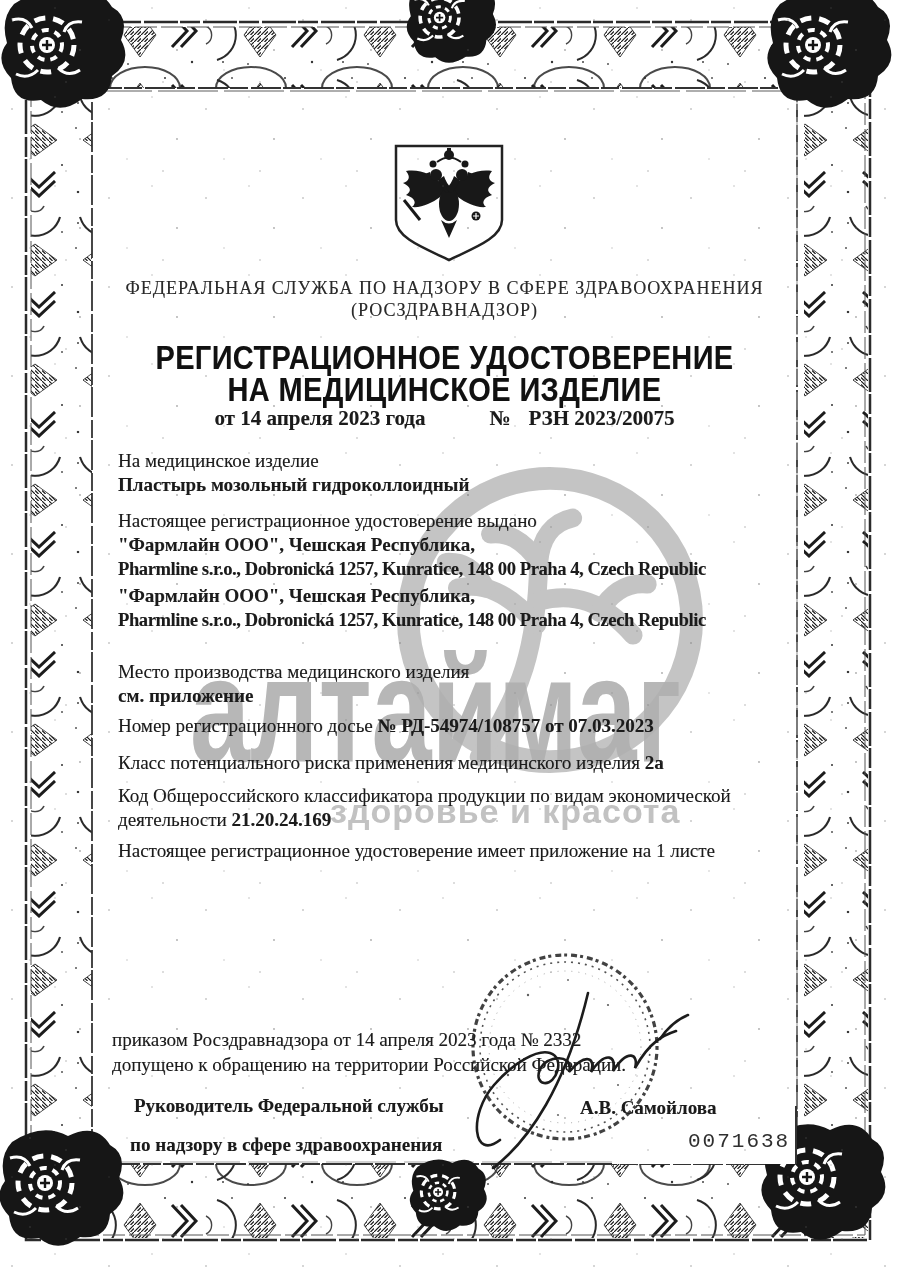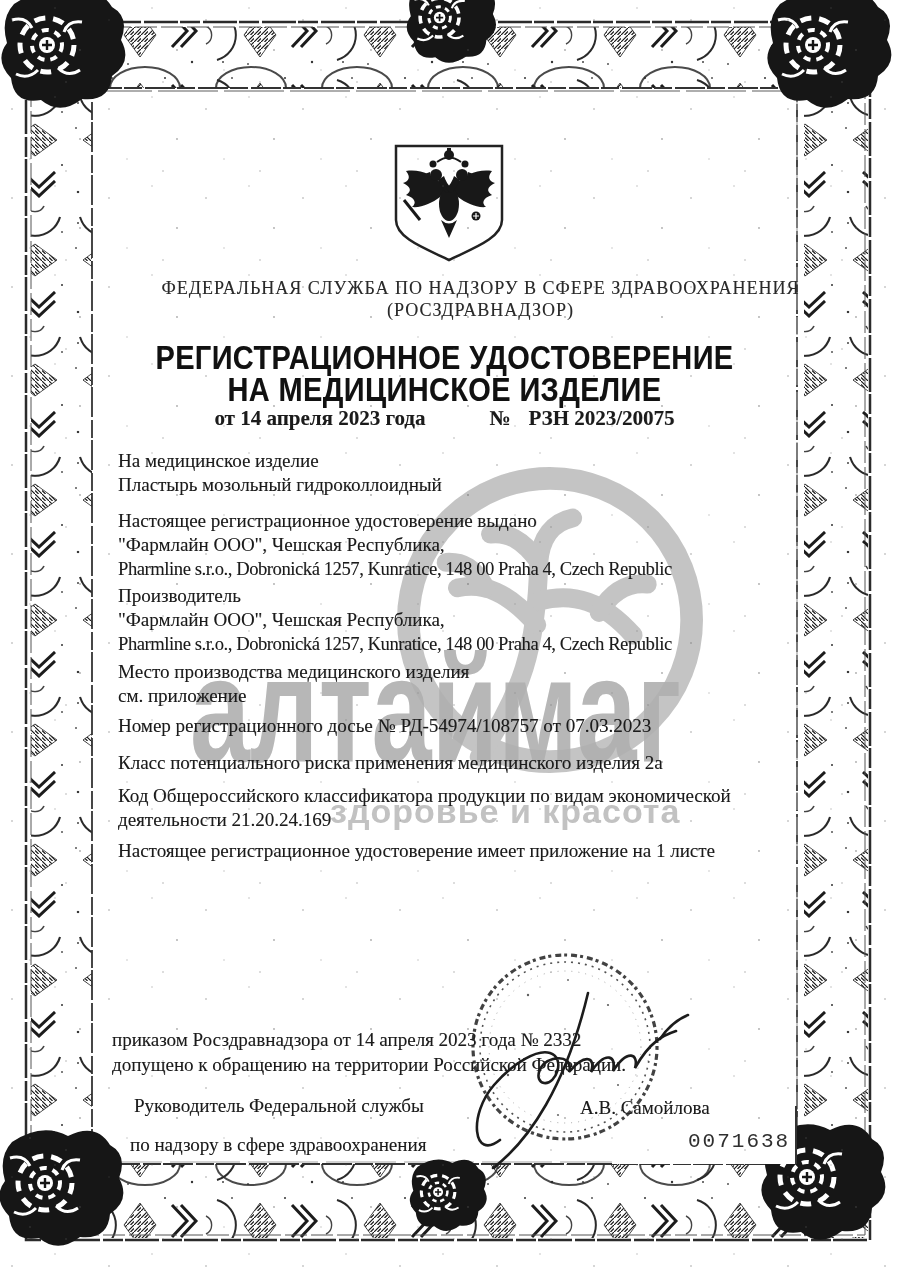--- a/index.html
+++ b/index.html
@@ -4,27 +4,27 @@
 <style>
   html,body{margin:0;padding:0;background:#e8e8e8;}
   .page{position:relative;width:900px;height:1273px;background:#ffffff;overflow:hidden;
         font-family:"Liberation Serif",serif;color:#1b1b1b;}
   .abs{position:absolute;margin:0;}
   .ink{color:#1b1b1b;text-shadow:0.3px 0.3px 0 rgba(0,0,0,.30);}
   .ser{font-family:"Liberation Serif",serif;}
   .sans{font-family:"Liberation Sans",sans-serif;font-weight:bold;}
   .mono{font-family:"Liberation Mono",monospace;}
   .ctr{left:92px;width:705px;text-align:center;}
-  .agency{font-size:18px;letter-spacing:1px;color:#2a2a2a;padding-left:36px;}
+  .agency{font-size:18px;letter-spacing:1px;color:#2a2a2a;}
   .title{font-size:34px;font-weight:bold;transform:scaleX(.85);letter-spacing:.5px;color:#111;}
   .dateline{display:flex;justify-content:center;gap:64px;font-size:21px;font-weight:bold;}
   .numwrap{display:flex;gap:18px;}
   .sec{left:118px;width:690px;line-height:24px;font-size:19px;}
   .sec p{margin:0;}
-  .b{font-weight:normal;}
+  .b{font-weight:bold;}
   .tight{letter-spacing:-0.4px;white-space:nowrap;font-size:18.5px;}
   .wm-brand{left:190px;top:635px;font-size:150px;font-weight:bold;line-height:1;
             color:#b0b0b0;transform:scaleX(.72);transform-origin:left top;z-index:0;opacity:.9;}
   .wm-tagline{left:330px;top:792px;font-size:34px;letter-spacing:1px;color:#c2c2c2;z-index:0;}
   .txt{z-index:2;}
   .serial{left:688px;top:1130px;font-size:21px;letter-spacing:2px;color:#2f2f2f;z-index:5;}
   svg{display:block;}
   .layer-border{position:absolute;left:0;top:0;z-index:1;pointer-events:none;}
   .layer-wm{position:absolute;z-index:0;pointer-events:none;}
   .layer-emblem{position:absolute;left:386px;top:138px;z-index:2;pointer-events:none;}
@@ -161,21 +161,20 @@
     <p class="b">Пластырь мозольный гидроколлоидный</p>
   </div>
 
   <div class="abs sec ser ink txt" style="top:509px">
     <p>Настоящее регистрационное удостоверение выдано</p>
     <p class="b">"Фармлайн ООО", Чешская Республика,</p>
     <p class="b tight">Pharmline s.r.o., Dobronická 1257, Kunratice, 148 00 Praha 4, Czech Republic</p>
   </div>
 
   <div class="abs sec ser ink txt" style="top:584px">
-    <p>Производитель</p>
     <p class="b">"Фармлайн ООО", Чешская Республика,</p>
     <p class="b tight">Pharmline s.r.o., Dobronická 1257, Kunratice, 148 00 Praha 4, Czech Republic</p>
   </div>
 
   <div class="abs sec ser ink txt" style="top:660px">
     <p>Место производства медицинского изделия</p>
     <p class="b">см. приложение</p>
   </div>
 
   <p class="abs sec ser ink txt" style="top:714px">

